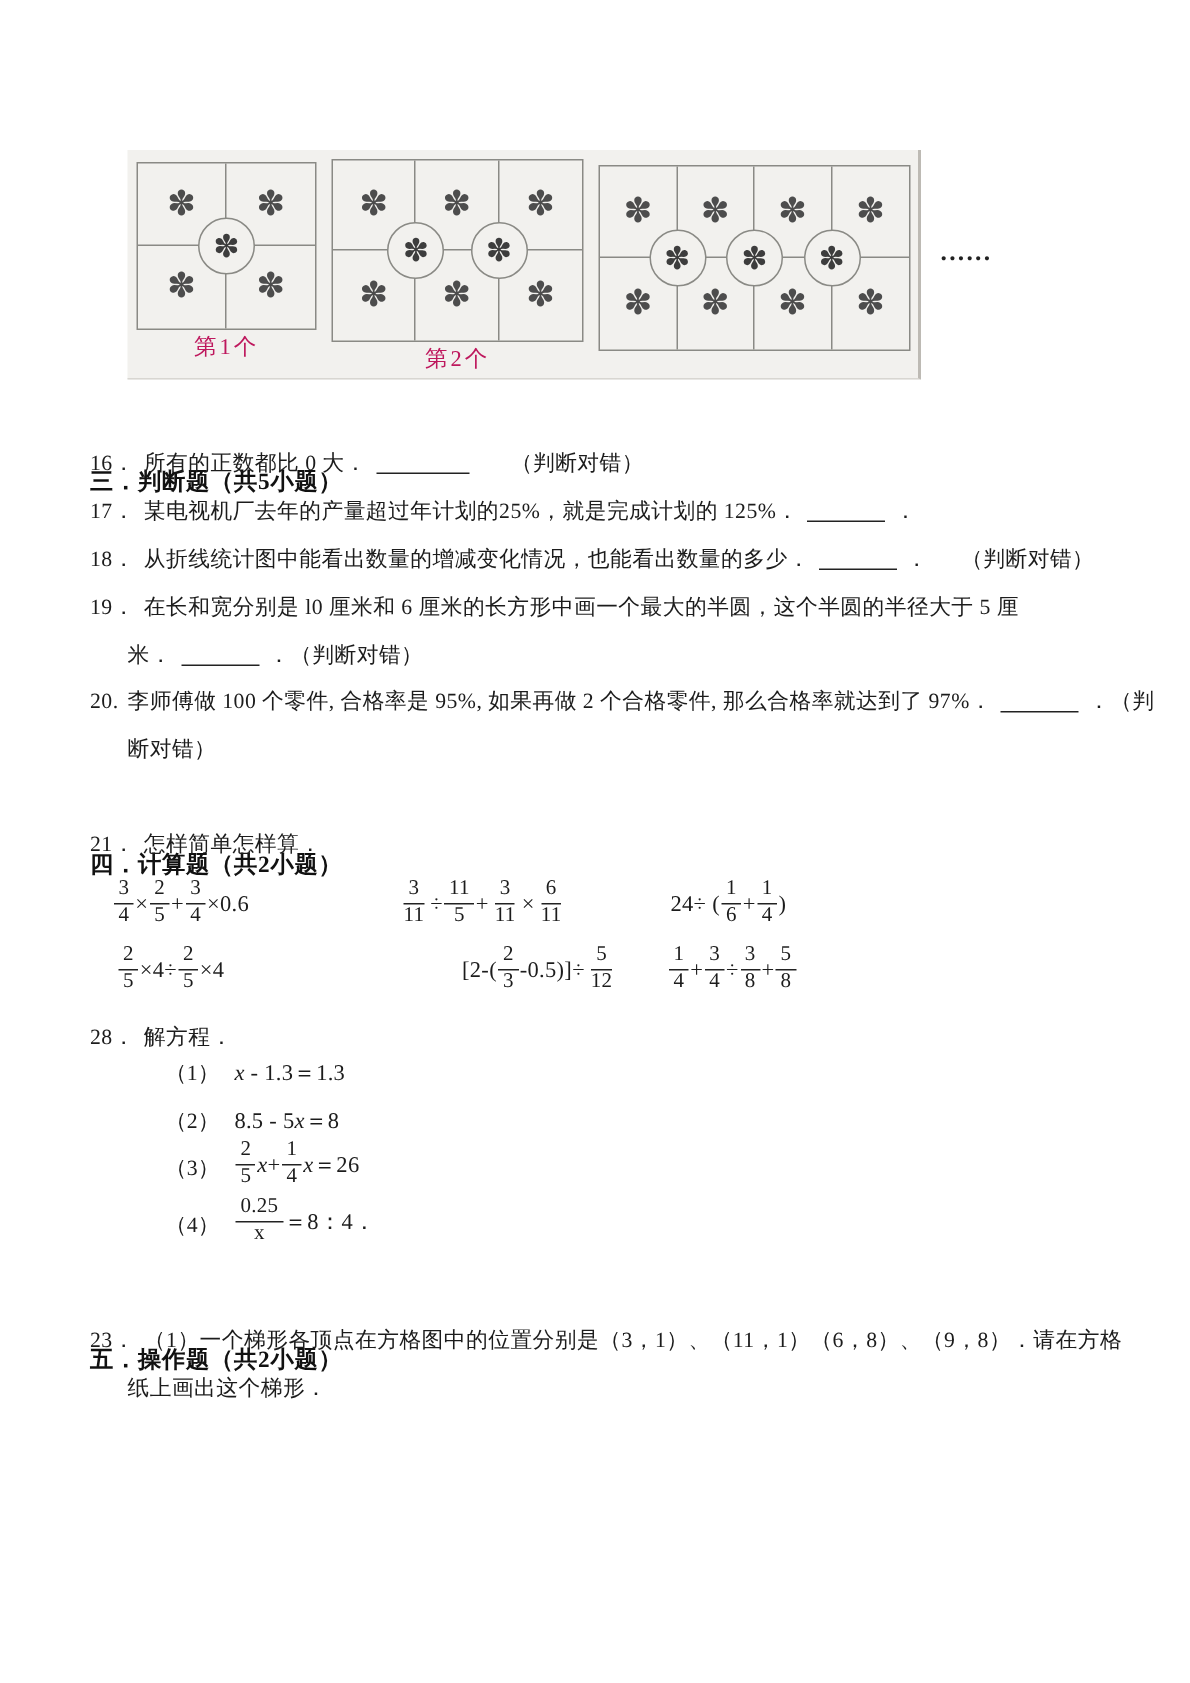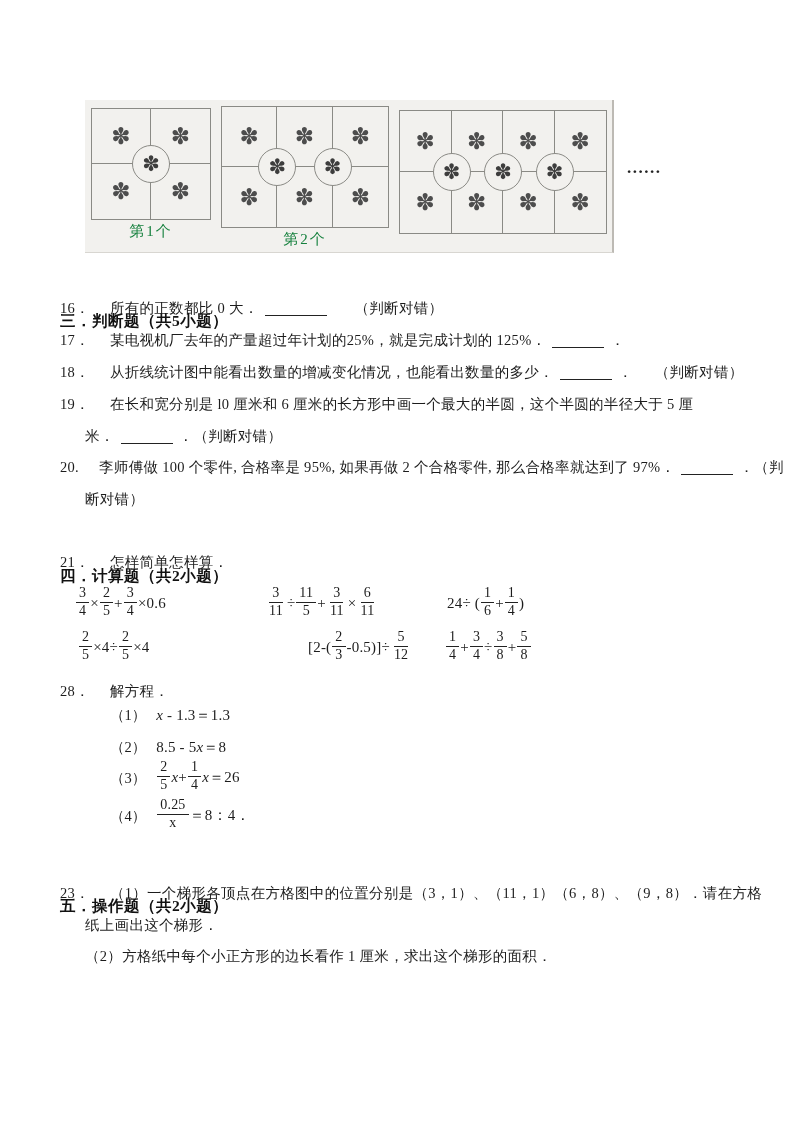--- a/index.html
+++ b/index.html
@@ -22,31 +22,31 @@
         display:flex;align-items:center;justify-content:center;}
   .cell.no-r{border-right:none;}
   .cell.no-b{border-bottom:none;}
   .flower{color:#4d4d4d;font-size:23px;line-height:1;font-family:"DejaVu Sans",sans-serif;}
   .circled{position:absolute;width:36px;height:36px;border-radius:50%;
            border:1.5px solid #8a8a85;background:#f2f1ee;
            display:flex;align-items:center;justify-content:center;
            transform:translate(-50%,-50%);}
   .circled .flower{font-size:21px;color:#3d3d3d;}
   .glabel{position:absolute;top:100%;width:100%;text-align:center;
-          font-size:15px;margin-top:3px;color:#15803d;letter-spacing:2px;}
+          font-size:15px;margin-top:3px;color:#be185d;letter-spacing:2px;}
   .fig-dots{position:absolute;left:542px;top:58px;font-size:17px;font-weight:bold;
             letter-spacing:1.5px;color:#222;}
 
   
   .sec-title{position:absolute;left:60px;font-weight:bold;font-size:15.5px;
              font-family:Liberation Serif, serif;color:#111;
              letter-spacing:0.5px;white-space:nowrap;margin-top:45px;}
   .q{position:absolute;left:60px;font-size:14.5px;white-space:nowrap;letter-spacing:0.3px;}
   .q.ind{left:85px;}
-  .qnum{margin-right:20px;}
+  .qnum{margin-right:6px;}
   .blank{display:inline-block;width:52px;border-bottom:1.2px solid #222;
          height:14px;vertical-align:-3px;margin:0 6px;}
   .blank.w{width:62px;}
   .gap{display:inline-block;width:22px;}
 
   
   .expr{position:absolute;font-size:15px;white-space:nowrap;letter-spacing:0.2px;}
   .frac{display:inline-flex;flex-direction:column;align-items:center;
         vertical-align:middle;line-height:1.05;margin:0 1px;transform:translateY(-2px);}
   .frac .fn{border-bottom:1.2px solid #222;padding:0 3px 1px;font-size:14px;}
@@ -278,17 +278,14 @@
   </div>
 
   <div class="sec-title" style="top:851px">五．操作题（共2小题）</div>
 
   <div class="q" style="top:884px">
     <span class="qnum">23．</span><span>（1）一个梯形各顶点在方格图中的位置分别是（3，1）、（11，1）（6，8）、（9，8）．请在方格</span>
   </div>
   <div class="q ind" style="top:916px">
     <span>纸上画出这个梯形．</span>
   </div>
-  <div class="q ind" style="top:947px">
-    <span>（2）方格纸中每个小正方形的边长看作 1 厘米，求出这个梯形的面积．</span>
-  </div>
 
 </div>
 
 </body></html>

